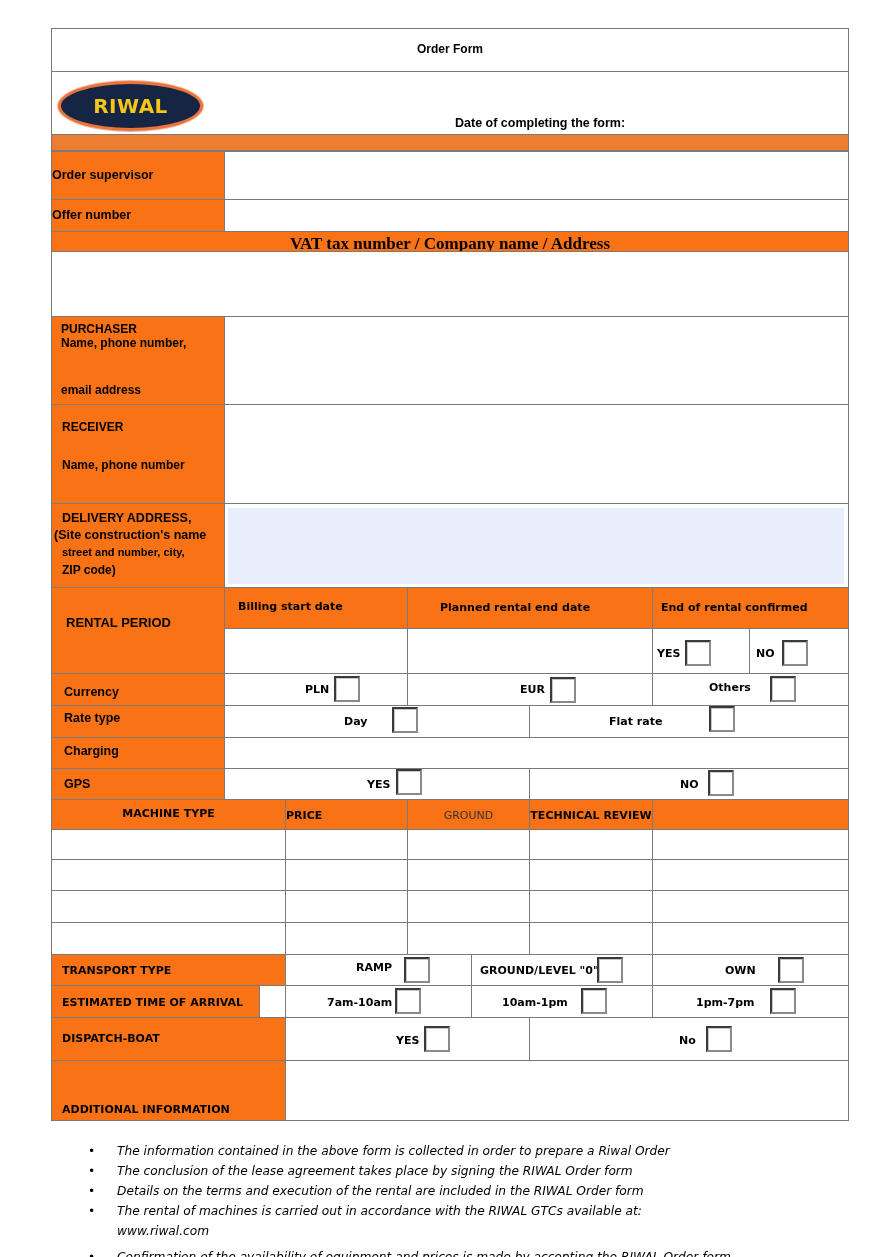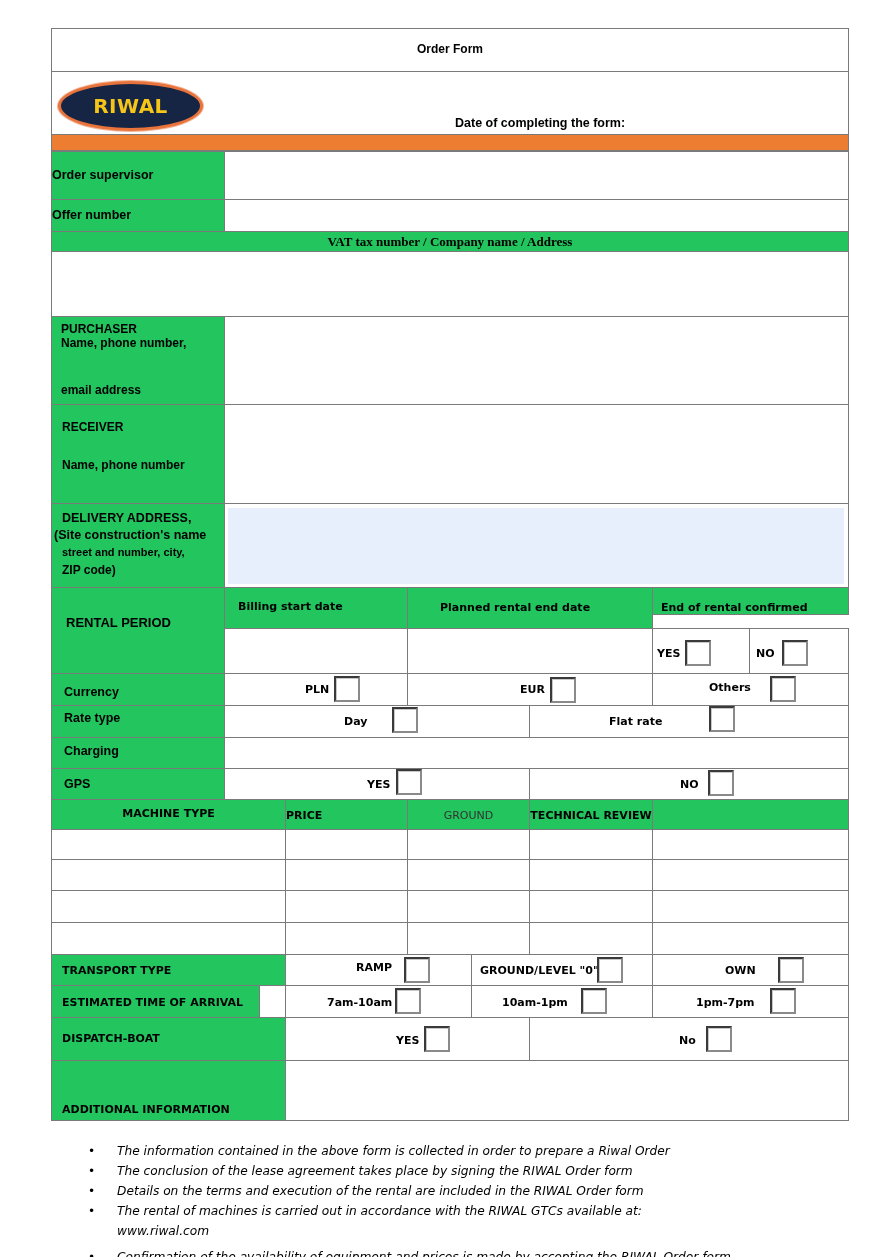--- a/index.html
+++ b/index.html
@@ -1,26 +1,26 @@
 <!DOCTYPE html>
 <html><head>
 <meta charset="utf-8">
 <style>
   html, body { margin:0; padding:0; background:#ffffff; }
   body { width:890px; height:1257px; position:relative; overflow:hidden;
          font-family:"Liberation Sans", sans-serif; color:#000; }
   .abs { position:absolute; box-sizing:border-box; }
   .cell { position:absolute; box-sizing:border-box; border:1px solid #7a7a7a; background:#fff; }
-  .gray { background:#22c55e; }
+  .gray { background:#f97316; }
   .lbl { position:absolute; font-weight:bold; font-size:12.5px; white-space:nowrap; }
   .cal { font-family:"DejaVu Sans", sans-serif; font-weight:bold; font-size:11px; white-space:nowrap; position:absolute; }
   .cb { position:absolute; width:26px; height:26px; box-sizing:border-box;
         border:2px solid #3a3a3a; border-right-color:#8a8a8a; border-bottom-color:#8a8a8a;
         background:#fff; box-shadow: inset 1px 1px 0 #c8c8c8; }
-  .serif { font-family:"Liberation Serif", serif; font-weight:bold; font-size:13px; }
+  .serif { font-family:"Liberation Serif", serif; font-weight:bold; font-size:17px; }
   .bullets { position:absolute; left:88px; top:1141px; width:760px; font-family:"DejaVu Sans", sans-serif; font-style:italic; font-size:12.2px; line-height:20px; }
   .bullet-row { position:relative; padding-left:29px; }
   .bullet-dot { position:absolute; left:0; top:0; font-style:normal; }
   .logo { position:absolute; left:58px; top:81px; width:145px; height:50px; border-radius:50%;
           background:#162544; border:3px solid #e8743b; box-sizing:border-box;
           box-shadow: 0 0 0 1px #f4b69a; display:flex; align-items:center; justify-content:center; }
   .logo span { color:#f5c518; font-family:"DejaVu Sans", sans-serif; font-weight:bold; font-size:20px; letter-spacing:0.5px; }
 </style>
 </head>
 <body>
@@ -77,21 +77,21 @@
 
 <div class="cell gray" style="left:51px;top:587px;width:174px;height:87px;padding-left:44px;">
   <span class="lbl" style="left:14px;top:27px;font-size:13px;">RENTAL PERIOD</span>
 </div>
 <div class="cell gray" style="left:224px;top:587px;width:184px;height:42px;">
   <span class="cal" style="left:13px;top:12px;">Billing start date</span>
 </div>
 <div class="cell gray" style="left:407px;top:587px;width:246px;height:42px;">
   <span class="cal" style="left:32px;top:13px;">Planned rental end date</span>
 </div>
-<div class="cell gray" style="left:652px;top:587px;width:197px;height:28px;">
+<div class="cell gray" style="left:652px;top:587px;width:197px;height:42px;">
   <span class="cal" style="left:8px;top:13px;">End of rental confirmed</span>
 </div>
 <div class="cell" style="left:224px;top:628px;width:184px;height:46px;"></div>
 <div class="cell" style="left:407px;top:628px;width:246px;height:46px;"></div>
 <div class="cell" style="left:652px;top:628px;width:98px;height:46px;">
   <span class="cal" style="left:4px;top:18px;">YES</span>
 </div>
 <div class="cb" style="left:685px;top:640px;"></div>
 <div class="cell" style="left:749px;top:628px;width:100px;height:46px;">
   <span class="cal" style="left:6px;top:18px;">NO</span>

